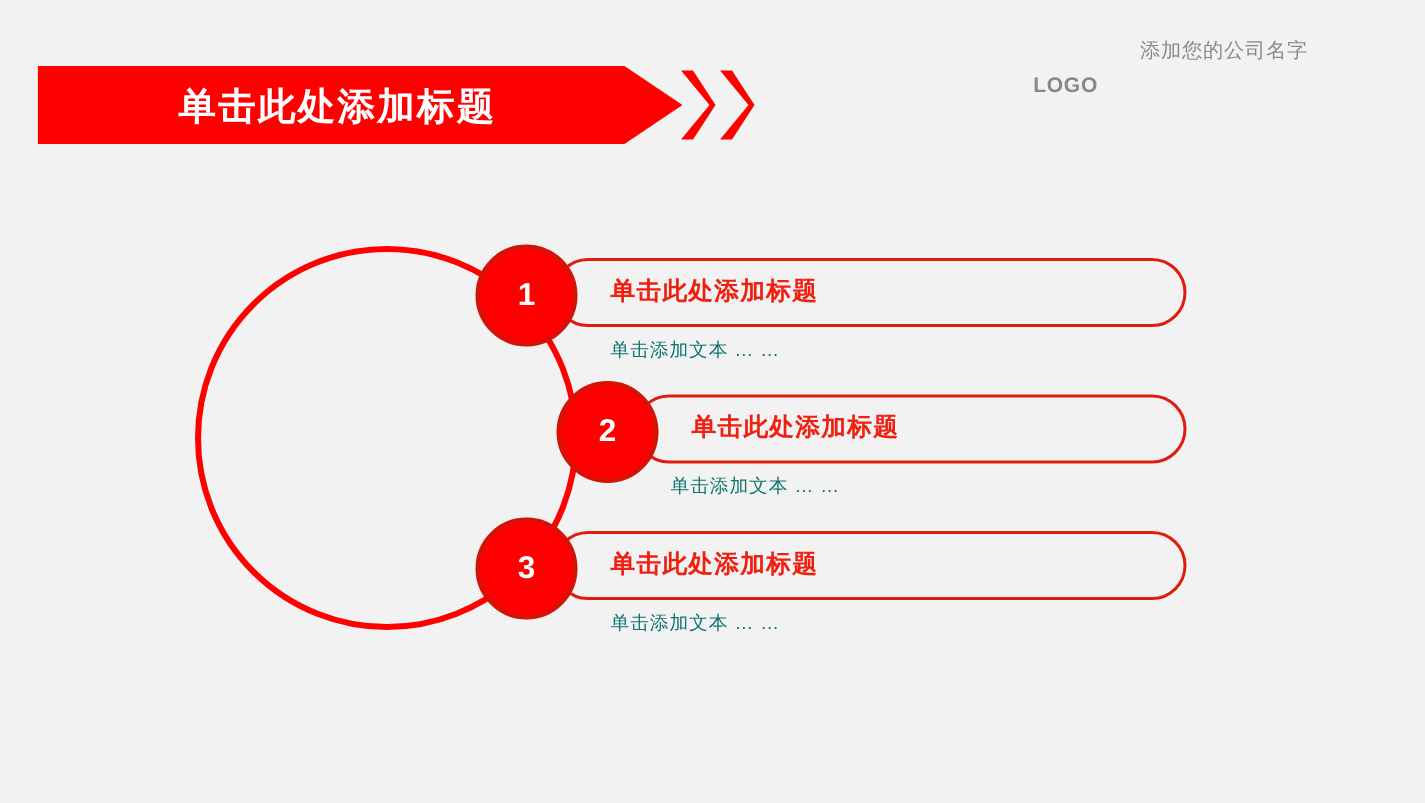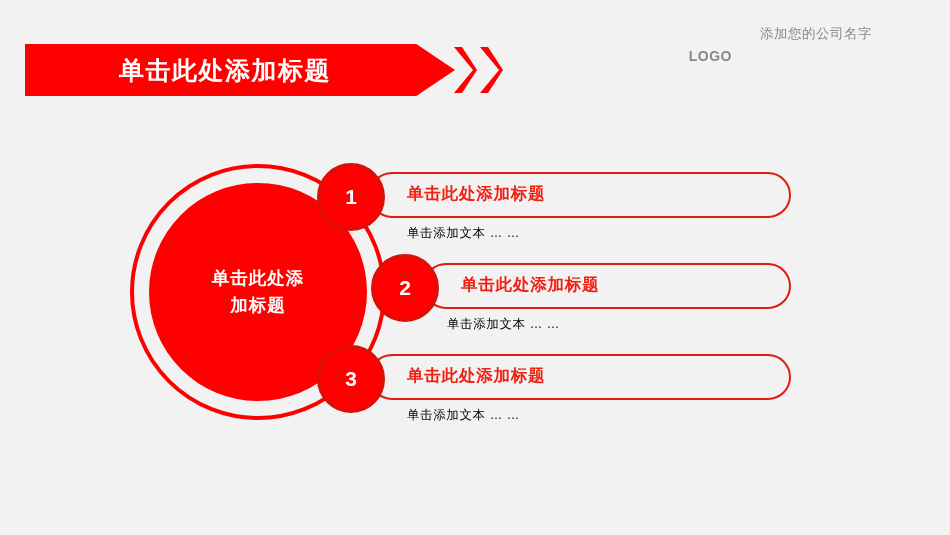--- a/index.html
+++ b/index.html
@@ -173,21 +173,21 @@
     white-space: nowrap;
     z-index: 6;
   }
   #row-item-1 .row-title { left: 90px; }
   #row-item-2 .row-title { left: 90px; }
   #row-item-3 .row-title { left: 90px; }
 
   .row-subtitle {
     position: absolute;
     top: 62px;
-    color: #000000;
+    color: #0f766e;
     font-size: 12.5px;
     letter-spacing: 0.6px;
     white-space: nowrap;
   }
   #row-item-1 .row-subtitle { left: 90px; }
   #row-item-2 .row-subtitle { left: 76px; }
   #row-item-3 .row-subtitle { left: 90px; }
 </style>
 </head>
 <body>
@@ -208,26 +208,20 @@
   </div>
   <div class="banner-chevron" id="banner-chevron-2">
     <svg viewBox="0 0 26 48" width="26" height="48" aria-hidden="true">
       <path d="M2 1 L21 24 L2 47 L10 47 L25 24 L10 1 Z" fill="#FE0000"></path>
     </svg>
   </div>
 </div>
 
 <div id="central-circle-group">
   <div id="central-outer-ring"></div>
-  <div id="central-inner-disc">
-    <div id="central-title">
-      <span>单击此处添</span><br>
-      <span>加标题</span>
-    </div>
-  </div>
 </div>
 
 <div class="row-item" id="row-item-1">
   <div class="pill-outline"></div>
   <div class="num-badge">1</div>
   <div class="row-title">单击此处添加标题</div>
   <div class="row-subtitle">单击添加文本 … …</div>
 </div>
 
 <div class="row-item" id="row-item-2">

